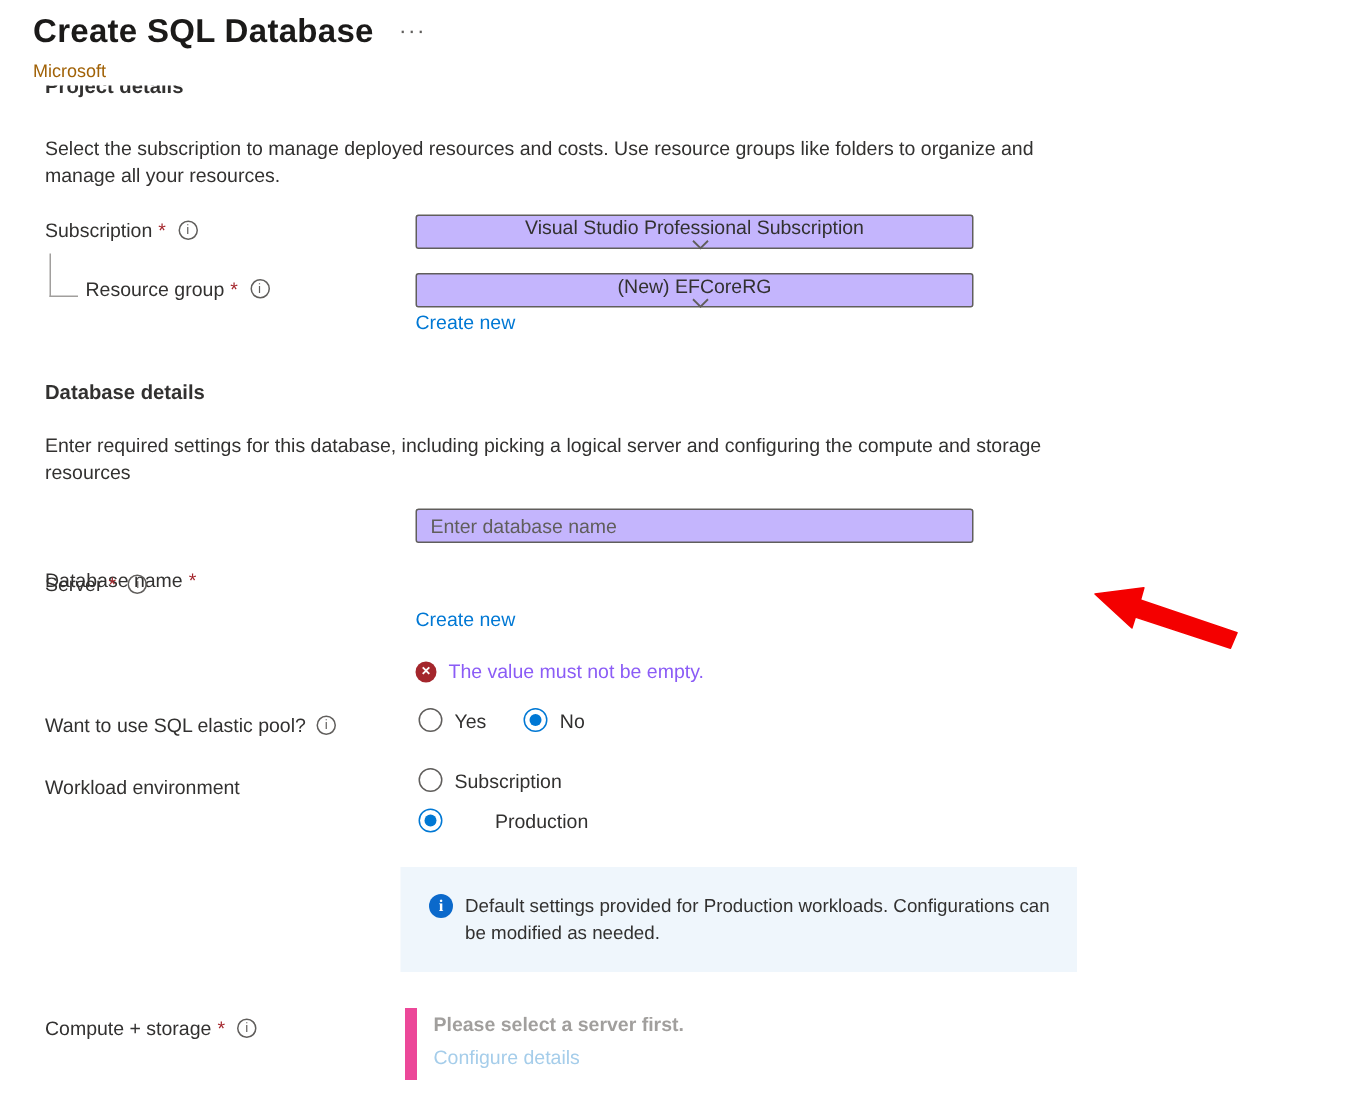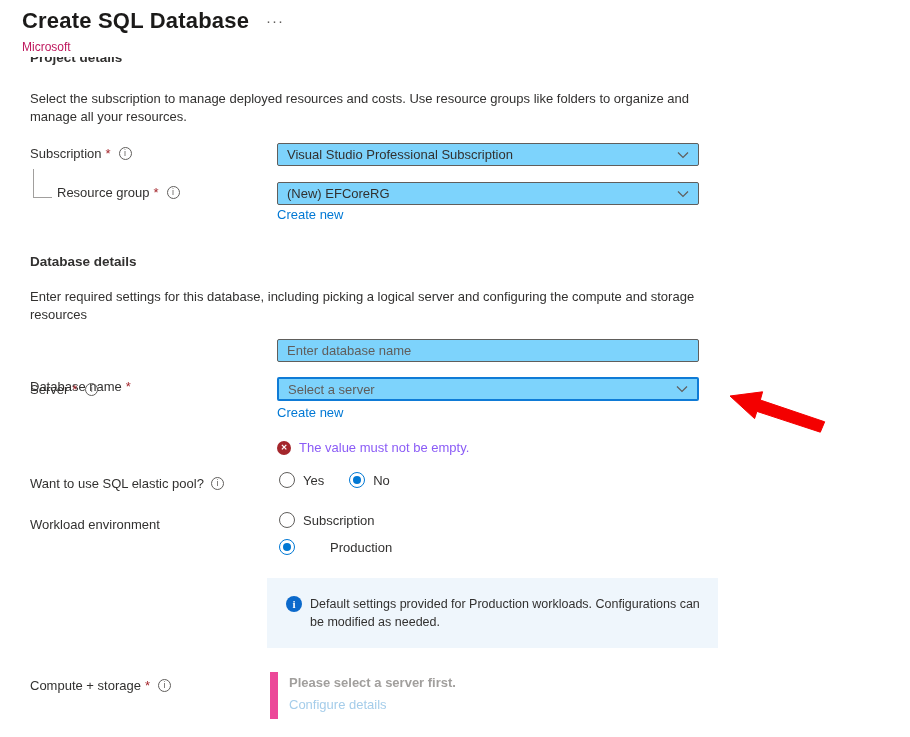--- a/index.html
+++ b/index.html
@@ -3,40 +3,40 @@
 <meta charset="utf-8">
 <style>
   * { margin:0; padding:0; box-sizing:border-box; }
   html,body { width:910px; height:737px; background:#ffffff;
     font-family:"Liberation Sans", sans-serif; color:#323130; }
   .page { position:relative; width:910px; height:737px; background:#fff; overflow:hidden; }
 
   
   .title { position:absolute; left:22px; top:8px; font-size:22px; font-weight:700; color:#1b1a19; letter-spacing:0.2px; }
   .more-dots { position:absolute; left:266px; top:12px; font-size:15px; color:#605e5c; letter-spacing:1px; cursor:pointer; }
-  .publisher { position:absolute; left:22px; top:40px; font-size:12px; color:#be185d; }
+  .publisher { position:absolute; left:22px; top:40px; font-size:12px; color:#a16207; }
 
   
   .content { position:absolute; left:0; top:57px; width:910px; height:680px; overflow:hidden; }
 
   .section-heading { position:absolute; font-size:13.5px; font-weight:700; color:#323130; }
   .desc { position:absolute; font-size:13px; line-height:18px; color:#323130; }
 
   .label-row { position:absolute; display:flex; align-items:center; font-size:13px; color:#323130; white-space:nowrap; }
   .req { color:#a4262c; margin:0 1px 0 4px; }
   .info-i { display:inline-flex; align-items:center; justify-content:center;
     width:13px; height:13px; border:1px solid #605e5c; border-radius:50%;
     font-size:9px; color:#605e5c; margin-left:7px; font-style:normal; line-height:1; }
 
   .connector { position:absolute; left:33px; top:112px; width:19px; height:29px;
     border-left:1px solid #a19f9d; border-bottom:1px solid #a19f9d; }
 
-  .dd, .txt-input { position:absolute; left:277px; width:422px; height:23px;
-    border:1px solid #605e5c; border-radius:2px; background:#7dd3fc;
-    font-size:13px; color:#323130; }
+  .dd, .txt-input { position:absolute; left:277px; width:372px; height:23px;
+    border:1px solid #605e5c; border-radius:2px; background:#c4b5fd;
+    font-size:13px; color:#323130;flex-direction:column; }
   .dd { display:flex; align-items:center; justify-content:space-between; padding:0 9px; cursor:pointer; }
   .dd .chev { flex:0 0 auto; margin-left:8px; }
   .txt-input { padding:0 9px; outline:none; font-family:"Liberation Sans", sans-serif; }
   .txt-input::placeholder { color:#605e5c; opacity:1; }
   .dd.focused { border:2px solid #0f7bd6; height:24px; }
   .dd .placeholder { color:#605e5c; }
 
   .link { position:absolute; font-size:13px; color:#0078d4; text-decoration:none; cursor:pointer; }
 
   .error-row { position:absolute; left:277px; top:383px; display:flex; align-items:center; }
@@ -114,26 +114,20 @@
       <span>Database name</span>
       <span class="req">*</span>
     </div>
     <input class="txt-input" style="top: 282px;" type="text" placeholder="Enter database name">
 
     <div class="label-row" style="left:30px; top:325px;">
       <span>Server</span>
       <span class="req">*</span>
       <span class="info-i">i</span>
     </div>
-    <div class="dd focused" style="top:320px;">
-      <span class="placeholder">Select a server</span>
-      <svg class="chev" width="12" height="8" viewBox="0 0 12 8">
-        <polyline points="1,1.5 6,6.5 11,1.5" fill="none" stroke="#605e5c" stroke-width="1.2"></polyline>
-      </svg>
-    </div>
     <svg class="arrow-svg" viewBox="0 0 102 50">
       <polygon points="3,12 35.6,7.8 33.3,16.0 97.7,37.8 93.3,48.2 29.9,27.4 27.6,34.6" fill="#f40000" stroke="#f40000" stroke-width="1" stroke-linejoin="round"></polygon>
     </svg>
     <a class="link" style="left:277px; top:348px;">Create new</a>
 
     <div class="error-row">
       <span class="error-icon">✕</span>
       <span class="error-text">The value must not be empty.</span>
     </div>
 

